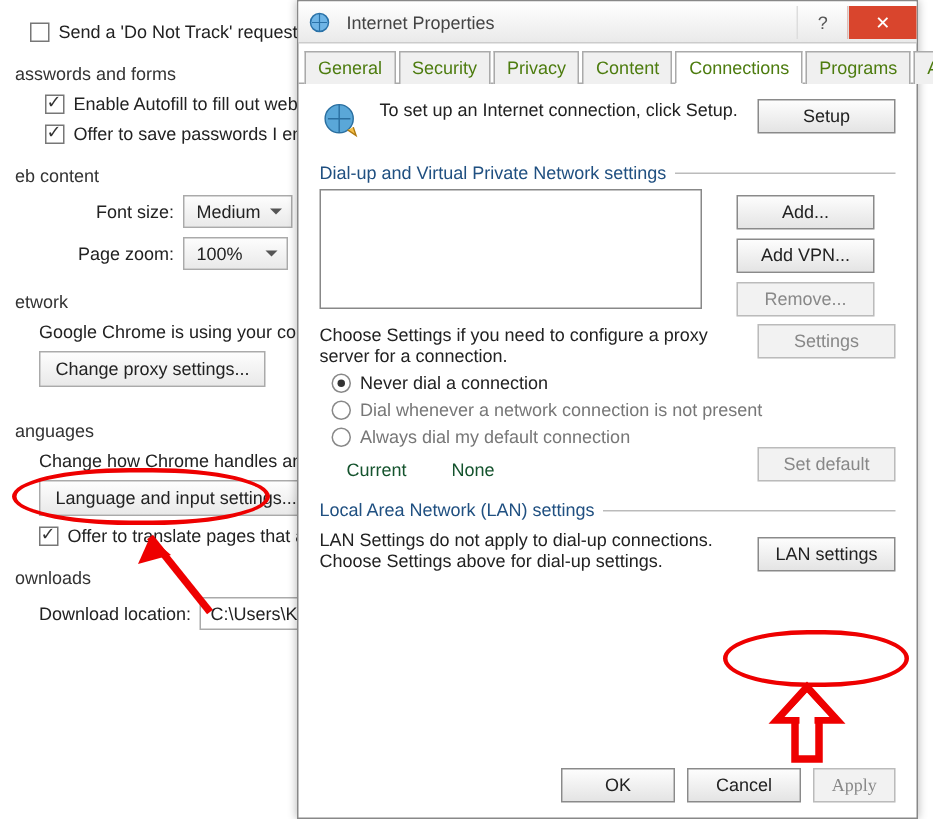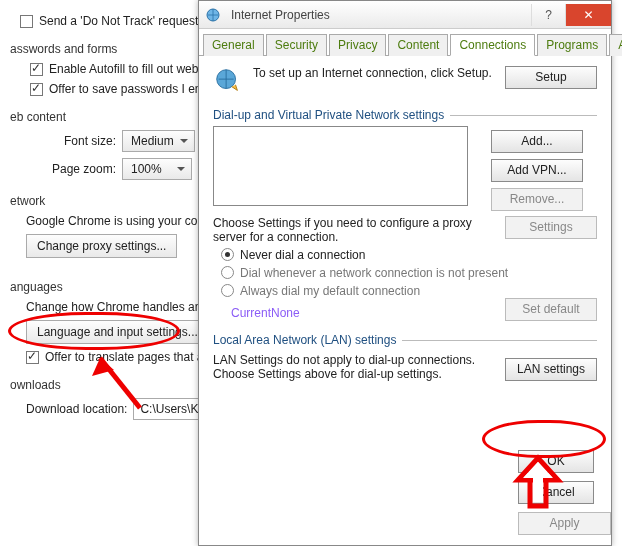--- a/index.html
+++ b/index.html
@@ -29,24 +29,24 @@
   .setup-row { display: flex; align-items: flex-start; gap: 10px; }
   .globe { width: 30px; height: 30px; }
   .wbtn { width: 92px; height: 23px; border: 1px solid #8a8a8a; background: linear-gradient(#fdfdfd,#e4e4e4); text-align: center; line-height: 21px; display:inline-block;}
   .wbtn.dis { color: #888; border-color:#bbb; background:#f2f2f2;}
   .fieldset-label { color:#205081; margin-top:12px; display:flex; align-items:center; gap:6px;}
   .fieldset-label .line { flex:1; height:1px; background:#bbb; }
   .listbox { width: 255px; height: 80px; border: 1px solid #888; background:#fff; margin-top:4px; }
   .rcol { position: absolute; right: 14px; display:flex; flex-direction:column; gap:6px; }
   .radio { width:13px; height:13px; border:1px solid #888; border-radius:50%; position:relative; flex:none;}
   .radio.on::after { content:""; position:absolute; left:3px; top:3px; width:5px; height:5px; background:#333; border-radius:50%;}
-  .radio-row { display:flex; align-items:flex-start; gap:6px; margin:4px 0 0 8px; color:#777;}
+  .radio-row { display:flex; align-items:flex-end; gap:6px; margin:4px 0 0 8px; color:#777;}
   .radio-row.en { color:#222;}
-  .cur-row { display:flex; margin:6px 0 0 18px; color:#8b5cf6;}
-  .footer { position:absolute; bottom:10px; right:0; display:flex; gap:8px;flex-direction:column;}
+  .cur-row { display:flex; gap:30px; margin:6px 0 0 18px; color:#14532d;}
+  .footer { position:absolute; bottom:10px; right:14px; display:flex; gap:8px;}
   
   svg.ann { position:absolute; pointer-events:none; }
 </style>
 </head>
 <body>
 
 <div class="chrome-bg">
   <div class="row" style="margin-left:14px;">
     <span class="chk"></span>
     <span>Send a 'Do Not Track' request with your browsing traffic</span>
@@ -176,21 +176,21 @@
     </div>
     <div style="display:flex; margin-top:6px; gap:10px; align-items:flex-end;">
       <div style="flex:1;">LAN Settings do not apply to dial-up connections. Choose Settings above for dial-up settings.</div>
       <span class="wbtn">LAN settings</span>
     </div>
 
   </div>
   <div class="footer">
     <span class="wbtn" style="width:76px;">OK</span>
     <span class="wbtn" style="width:76px;">Cancel</span>
-    <span class="wbtn dis" style="width:93px;">Apply</span>
+    <span class="wbtn dis" style="width:55px;font-family:Liberation Serif, serif;">Apply</span>
   </div>
 </div>
 
 <div class="highlight-oval" style="left:482px; top:420px; width:124px; height:38px;"></div>
 
 <svg class="ann" style="left:510px; top:454px; width:60px; height:60px;">
   <rect x="20" y="24" width="16" height="28" fill="none" stroke="#e00" stroke-width="5"></rect>
   <polygon points="28,4 8,26 48,26" fill="none" stroke="#e00" stroke-width="5"></polygon>
   <polygon points="28,8 13,24 43,24" fill="#fff"></polygon>
   <rect x="23" y="24" width="10" height="24" fill="#fff"></rect>

